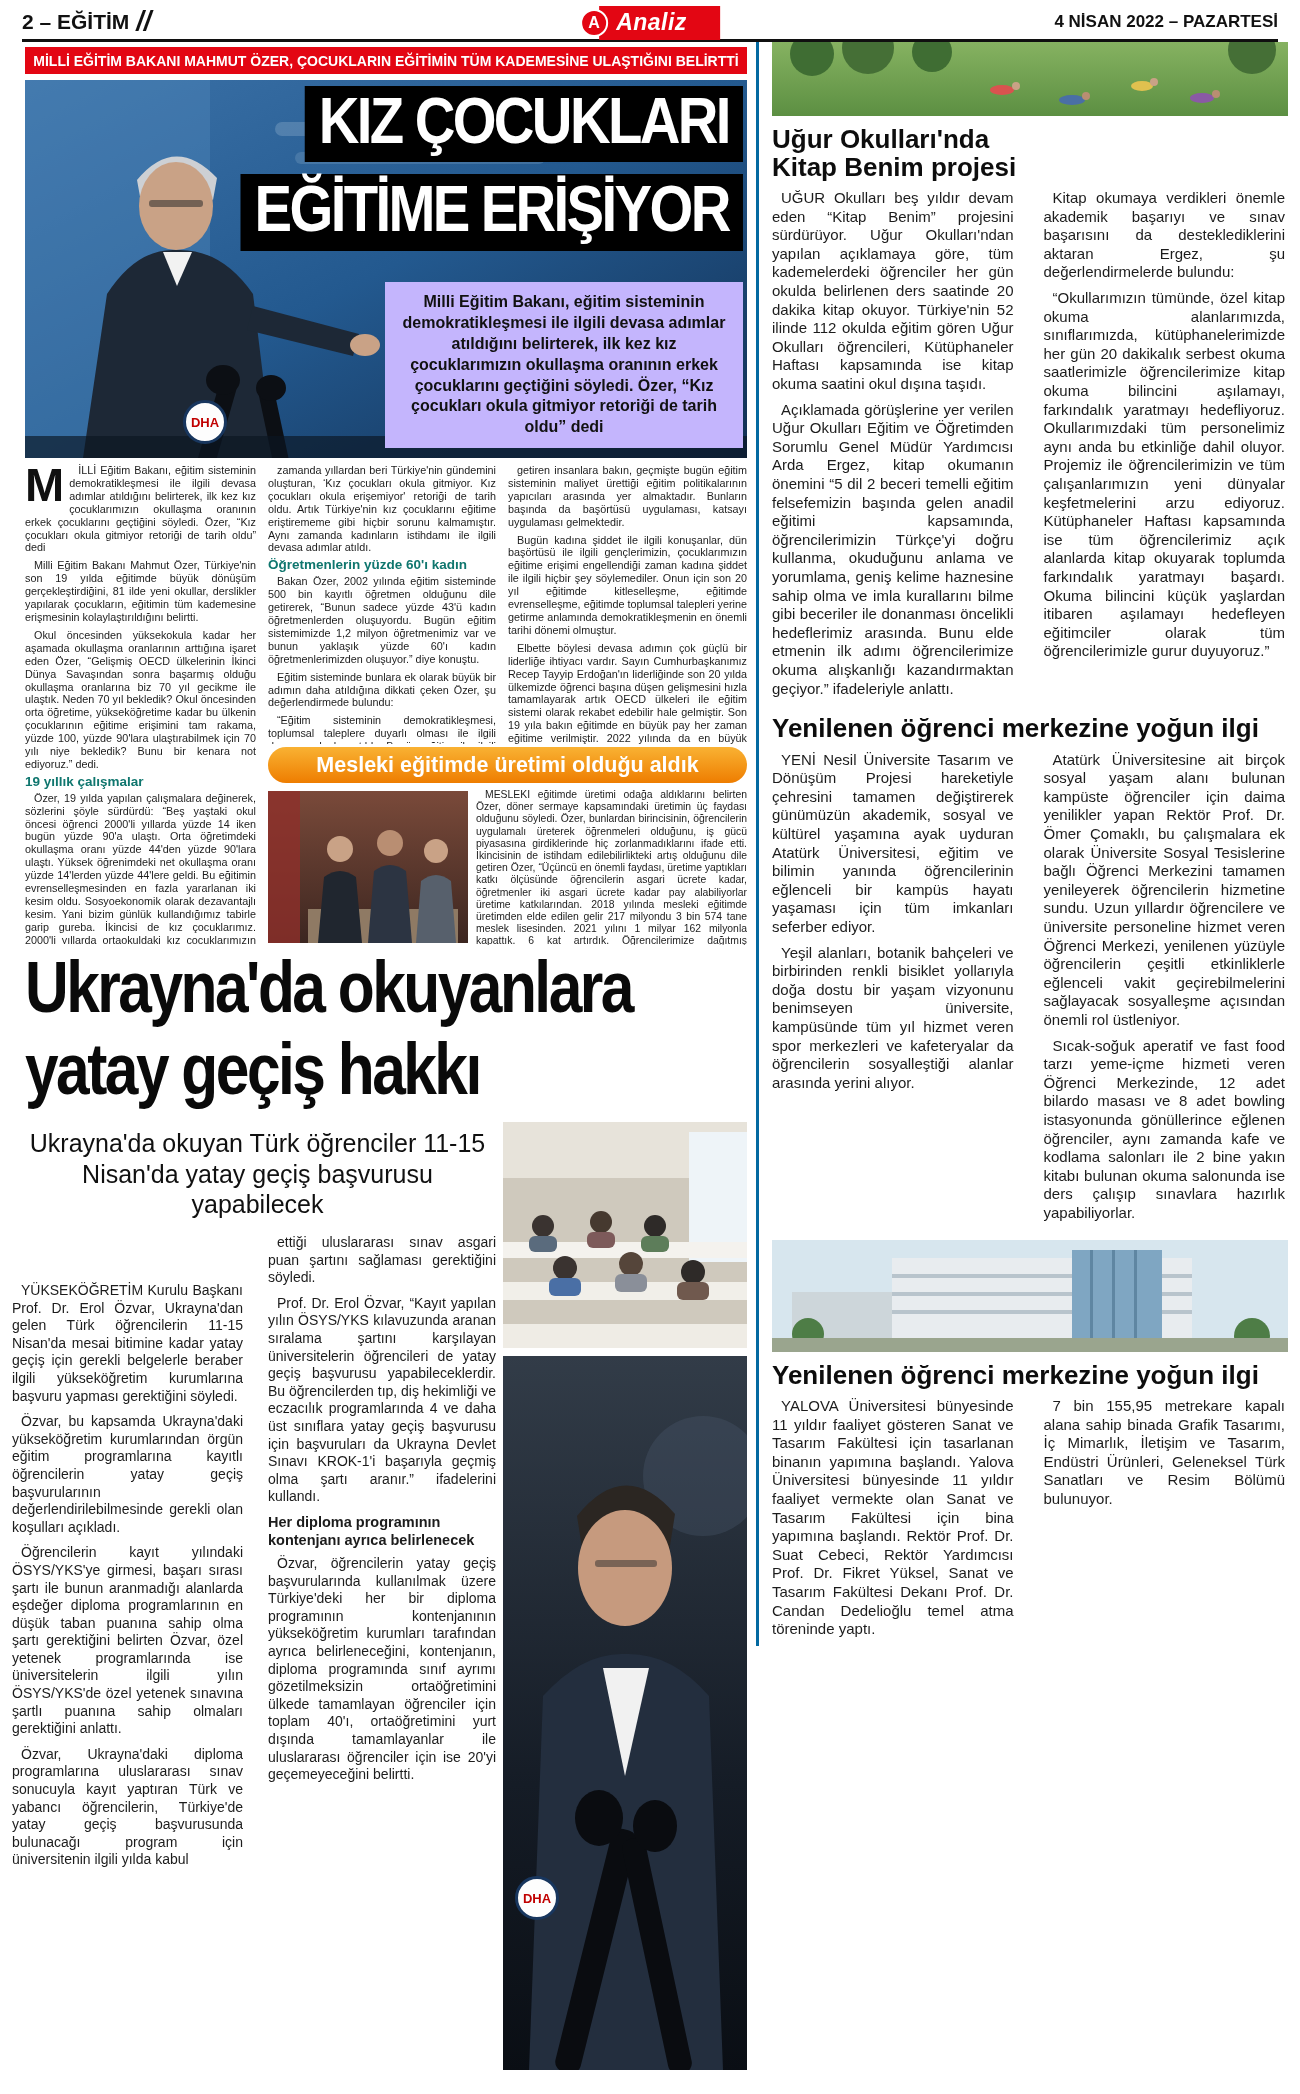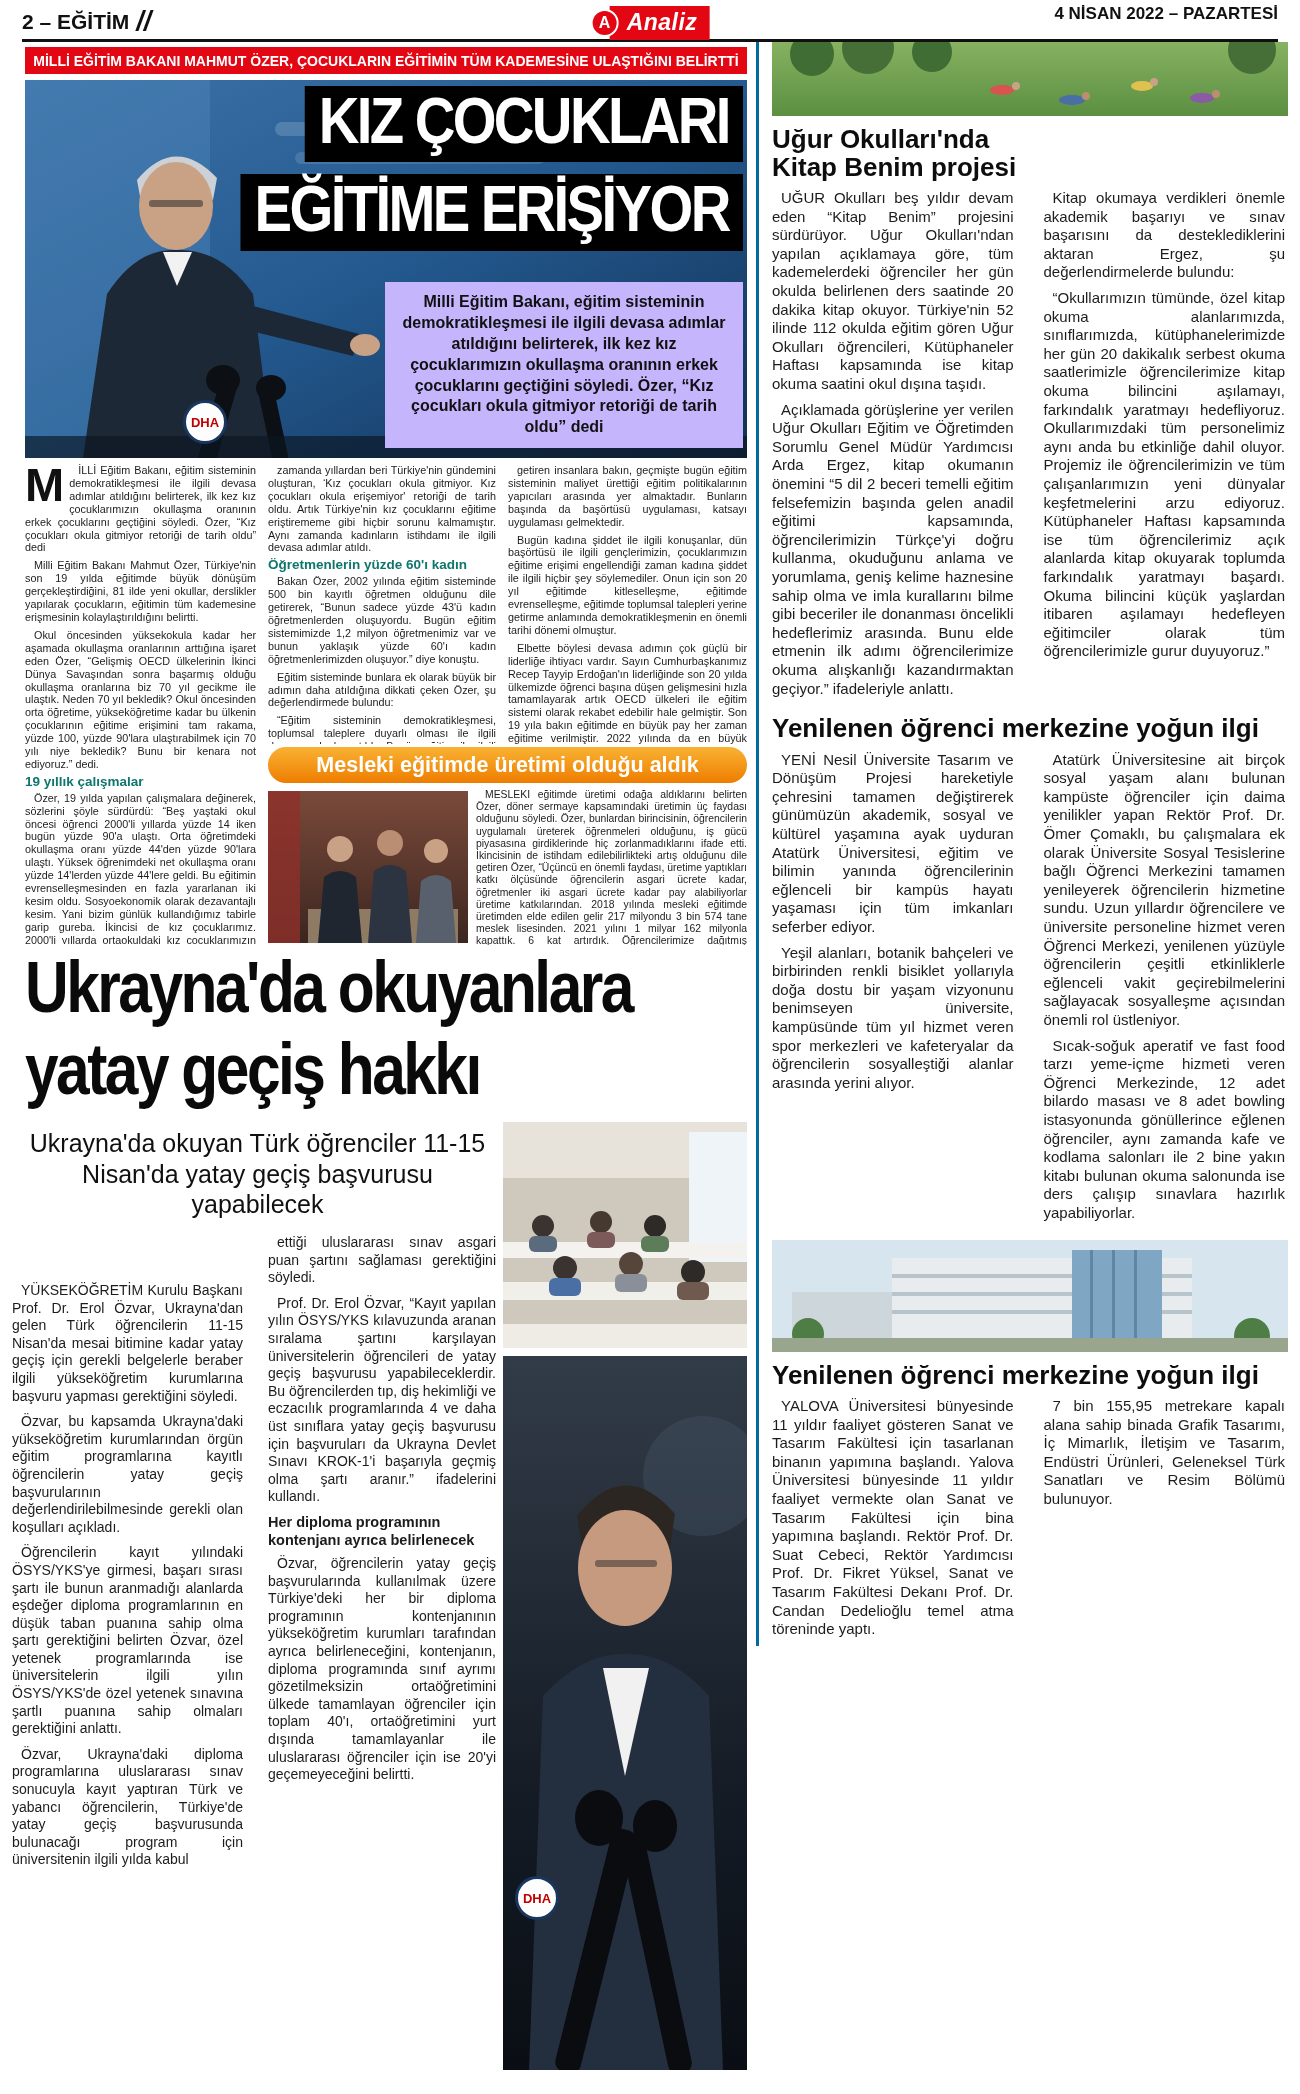--- a/index.html
+++ b/index.html
@@ -1,29 +1,29 @@
 <!DOCTYPE html>
 <html><head>
 <meta charset="utf-8">
 <style>
   * { box-sizing: border-box; margin: 0; padding: 0; }
   body { margin: 0; background: #fff; font-family: "Liberation Sans", sans-serif; }
   .page { position: relative; width: 1300px; height: 2094px; background: #fff; overflow: hidden; color:#1c1c1c; }
 
   
   .header { position: absolute; left: 22px; top: 4px; width: 1256px; height: 38px;
-            border-bottom: 3px solid #101010; display: flex; }
+            border-bottom: 3px solid #101010; display: flex; align-items: center; }
   .section-label { font-weight: bold; font-size: 21px; color:#111; display:flex; align-items:center; }
   .slashes { font-style: italic; font-weight: bold; font-size: 27px; margin-left: 7px; }
   .logo { position: absolute; left: 50%; transform: translateX(-50%); top: 2px; display: flex; align-items: center; }
   .logo-emblem { width: 28px; height: 28px; background: #e30613; color: #fff; border-radius: 50%;
                  display: flex; align-items: center; justify-content: center; font-weight: bold;
                  font-size: 16px; margin-right: -9px; z-index: 2; border: 2px solid #fff; }
   .logo-text { background: #e30613; color: #fff; font-weight: bold; font-style: italic; font-size: 23px;
-               padding: 3px 12px 4px 17px; letter-spacing: .5px; }
+               padding: 3px 33px 4px 17px; letter-spacing: .5px; }
   .date { margin-left: auto; font-weight: bold; font-size: 17px; color:#111; }
 
   
   .kicker { position: absolute; left: 25px; top: 47px; width: 722px; height: 27px; background: #e30613;
             color: #fff; font-weight: bold; font-size: 14px; display: flex; align-items: center;
             justify-content: center; white-space: nowrap; overflow: hidden; }
 
   
   .main-photo { position: absolute; left: 25px; top: 80px; width: 722px; height: 378px; overflow: hidden; }
   .main-photo svg { position: absolute; inset: 0; width: 100%; height: 100%; }

